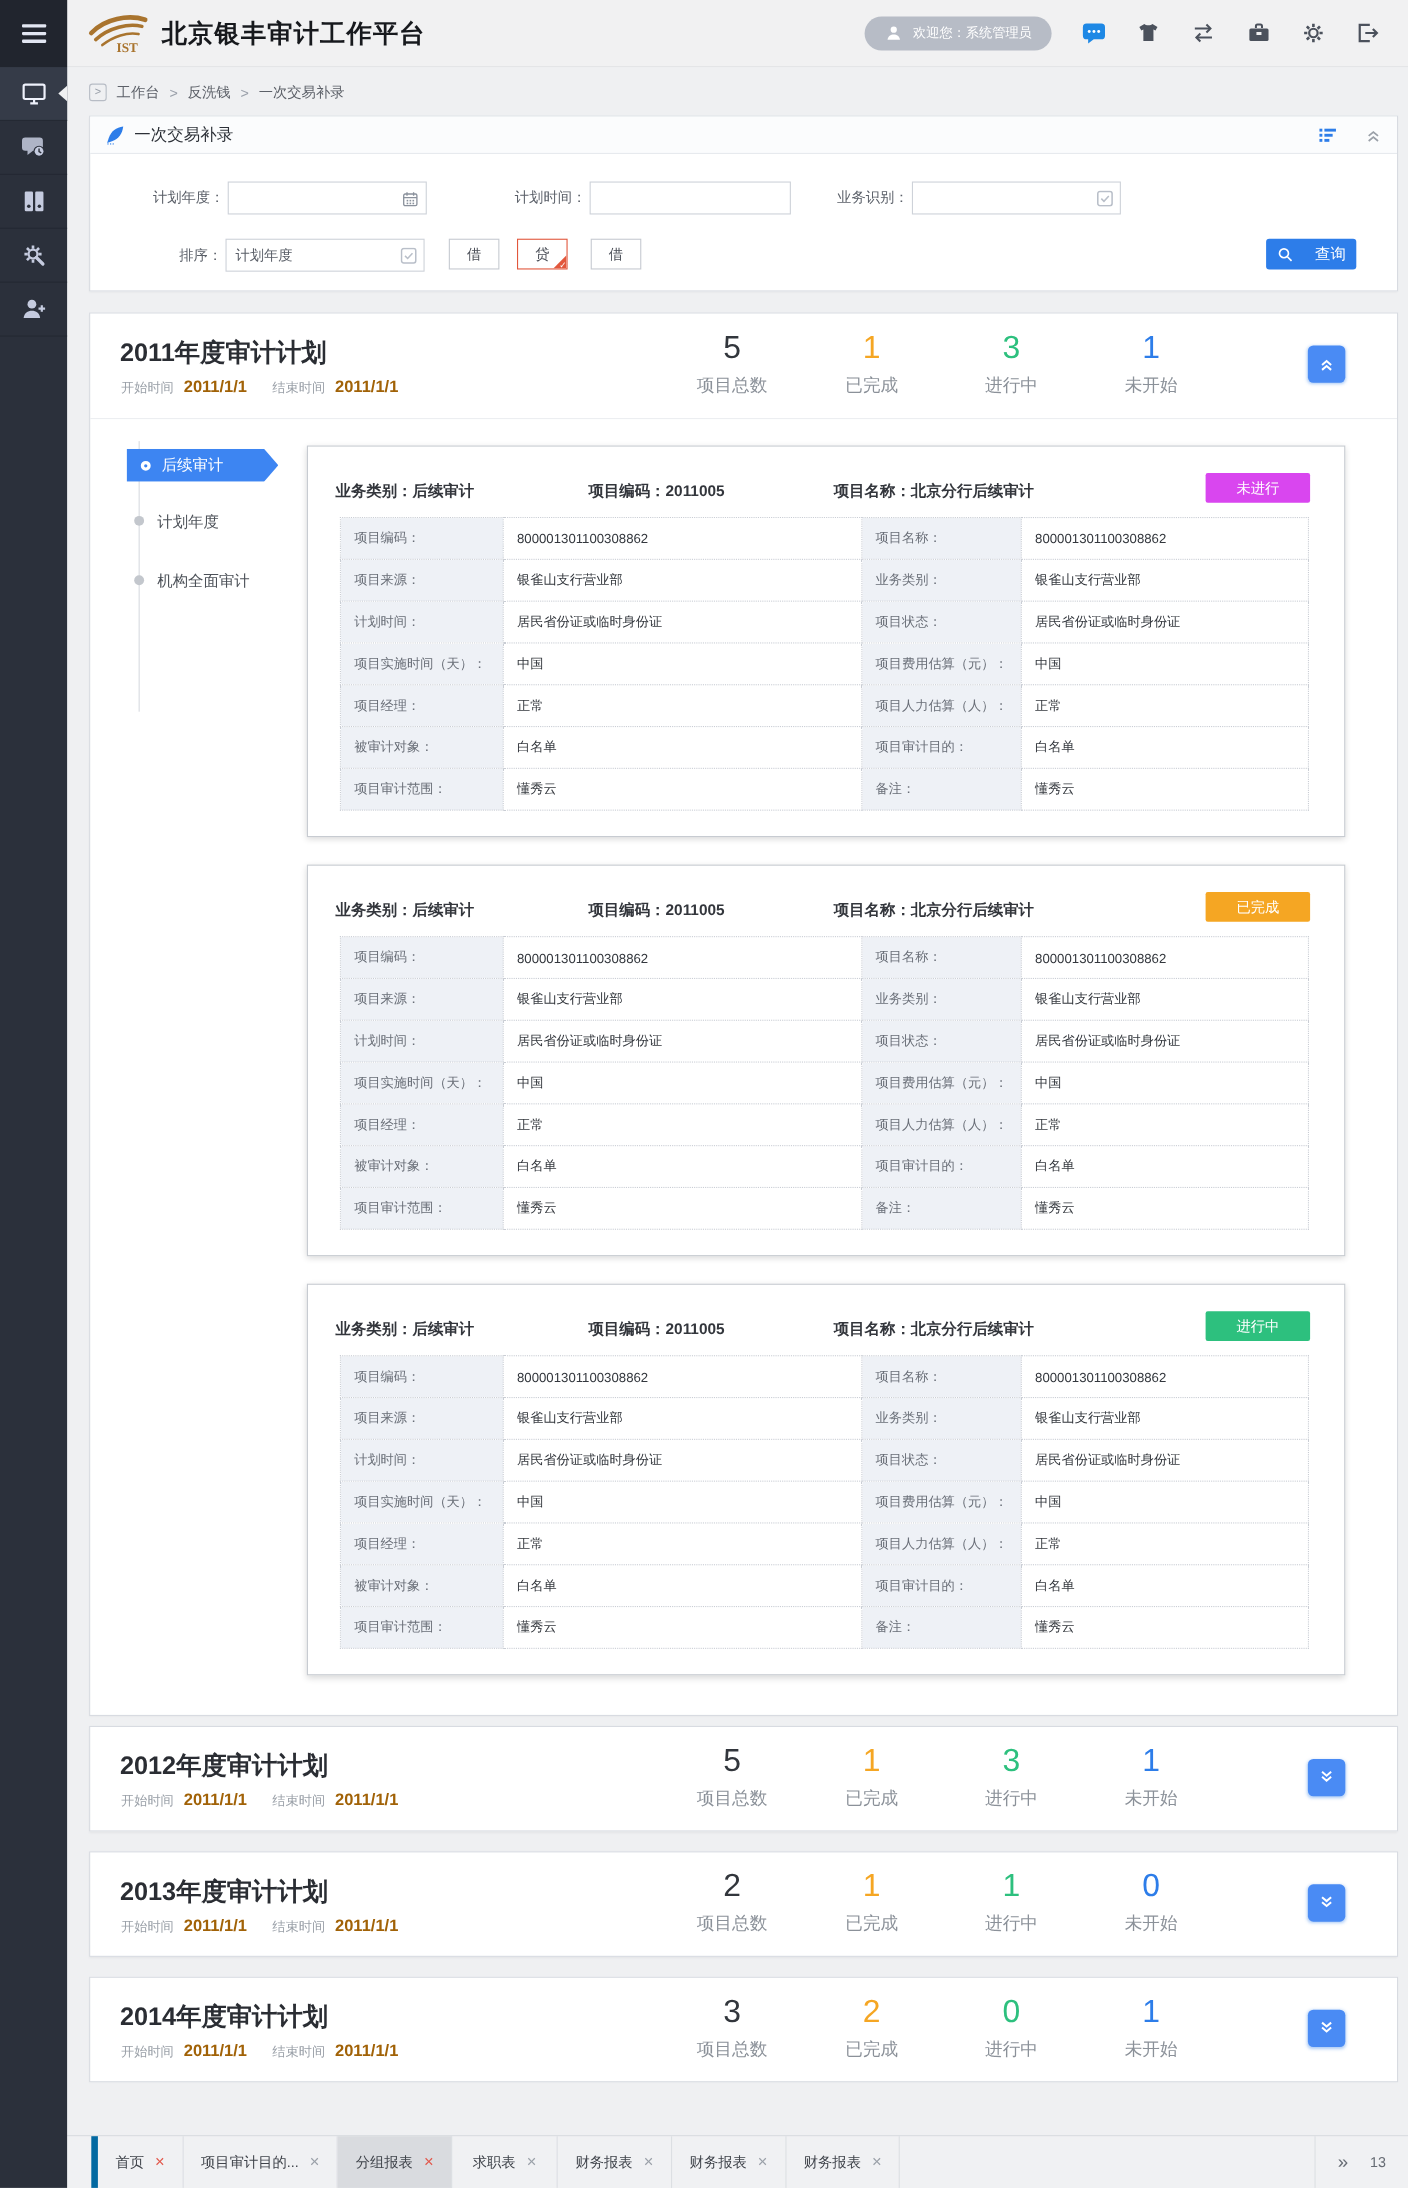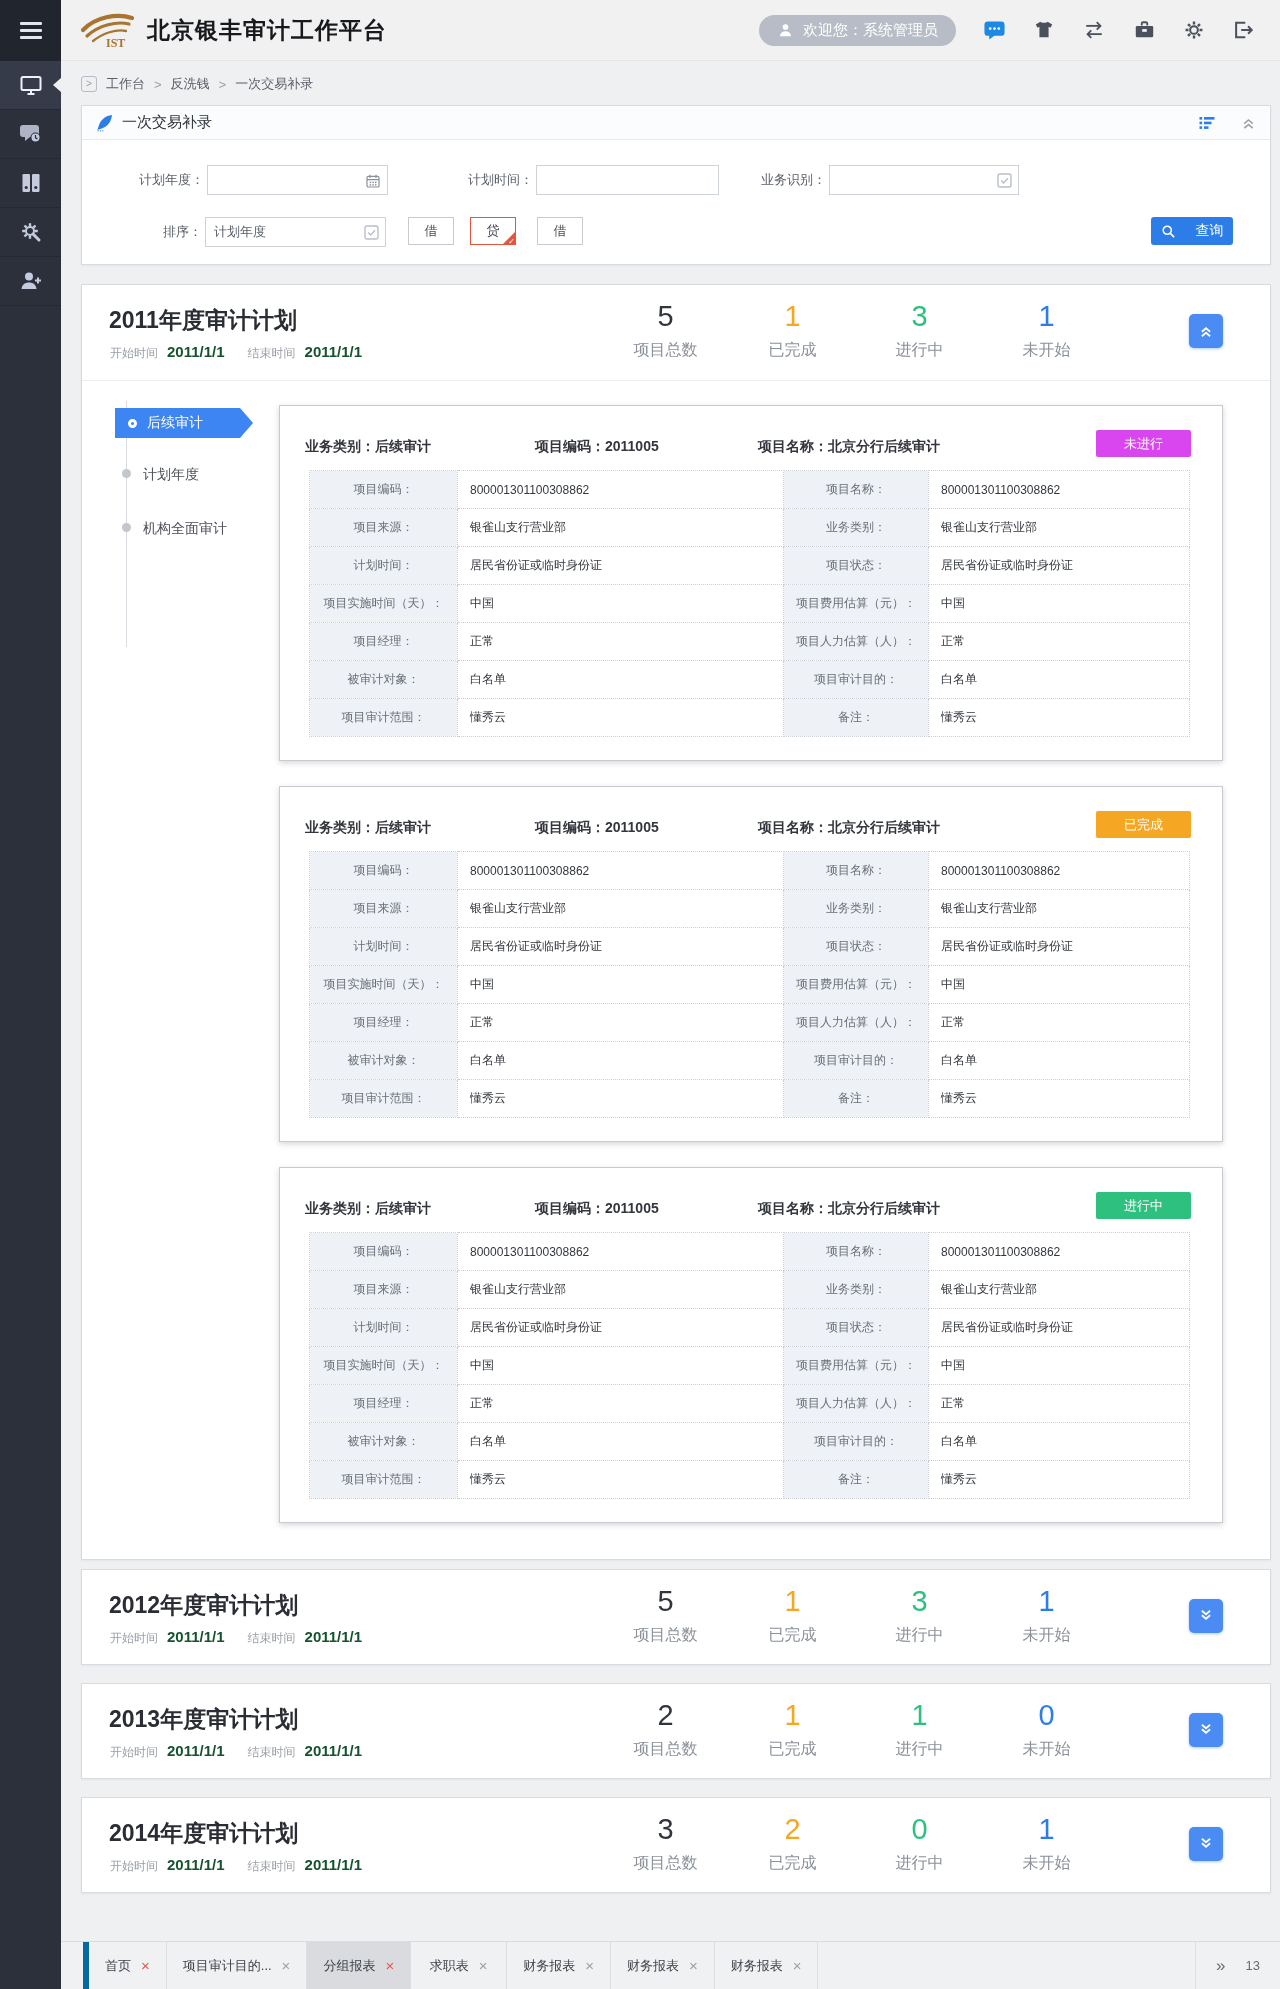--- a/index.html
+++ b/index.html
@@ -13,21 +13,21 @@
   .burger i{display:block;width:22px;height:3px;background:#e2e6f2;border-radius:1px}
   .side-item{height:49px;display:flex;align-items:center;justify-content:center;border-bottom:1px solid #242933;color:#c5cbdf;position:relative;cursor:pointer}
   .side-item.active{background:#353b48;color:#eef1fb}
   .side-item.active::after{content:"";position:absolute;right:0;top:50%;margin-top:-7px;border-top:7px solid transparent;border-bottom:7px solid transparent;border-right:8px solid #eff0f2}
 
   
   .header{position:absolute;left:61px;top:0;width:1219px;height:61px;background:#f1f1f2;border-bottom:1px solid #e4e5e7;display:flex;align-items:center;z-index:5}
   .logo{margin-left:16px}
   .app-title{margin-left:10px;font-size:23px;font-weight:700;color:#17191d;letter-spacing:1px}
   .header-right{margin-left:auto;display:flex;align-items:center;gap:27px;padding-right:26px}
-  .welcome-pill{height:31px;background:#b7bcc6;border-radius:16px;color:#fff;font-size:15px;display:flex;align-items:center;gap:9px;padding:0 18px;cursor:pointer}
+  .welcome-pill{height:31px;background:#b7bcc6;border-radius:16px;color:#fff;font-size:12px;display:flex;align-items:center;gap:9px;padding:0 18px;cursor:pointer}
   .hicon{cursor:pointer}
 
   
   .breadcrumb{position:absolute;left:81px;top:72px;height:24px;display:flex;align-items:center;gap:9px;font-size:13px;color:#5c6068;z-index:2}
   .crumb-box{width:16px;height:16px;border:1px solid #b7bcc5;border-radius:3px;color:#9aa0aa;font-size:10px;line-height:14px;text-align:center}
   .crumb-sep{color:#9aa0aa}
   .crumb{cursor:pointer}
 
   
   .panel{position:absolute;left:81px;width:1190px;background:#fff;border:1px solid #d8dbe1;box-shadow:0 1px 2px rgba(0,0,0,.05)}
@@ -47,21 +47,21 @@
   .mini-btn.credit{border-color:#e2573c;overflow:hidden}
   .mini-btn.credit::after{content:"";position:absolute;right:0;bottom:0;border-left:12px solid transparent;border-bottom:12px solid #e2573c}
   .mini-btn.credit::before{content:"✓";position:absolute;right:0;bottom:-2px;font-size:8px;color:#fff;z-index:1}
   .search-btn{position:absolute;left:1069px;top:77px;width:82px;height:28px;background:#2d7de9;border:0;border-radius:3px;color:#fff;font-size:14px;display:flex;align-items:center;justify-content:center;gap:20px;cursor:pointer}
 
   
   .plan-head{position:relative;height:96px}
   .plan-title{position:absolute;left:27px;top:20px;font-size:23px;color:#2a2d33}
   .plan-dates{position:absolute;left:28px;top:58px;display:flex;align-items:baseline;gap:9px;white-space:nowrap}
   .d-label{font-size:12px;color:#9aa0a8}
-  .d-value{font-size:15px;font-weight:700;color:#14532d;margin-right:14px}
+  .d-value{font-size:15px;font-weight:700;color:#a16207;margin-right:14px}
   .plan-stats{position:absolute;left:520px;top:14px;display:flex}
   .stat{width:127px;text-align:center}
   .stat b{display:block;font-size:29px;font-weight:500;line-height:34px}
   .stat span{display:block;margin-top:7px;font-size:16px;color:#8b9199}
   .plan-toggle{position:absolute;left:1107px;top:29px;width:34px;height:34px;background:#4a8bf4;border:0;border-radius:5px;display:flex;align-items:center;justify-content:center;cursor:pointer;box-shadow:0 1px 3px rgba(45,125,233,.4)}
   #plan-2011{top:284px;height:1276px}
   #plan-2011 .plan-head{border-bottom:1px solid #eceef1}
   #plan-2012{top:1569px;height:96px}
   #plan-2013{top:1683px;height:96px}
   #plan-2014{top:1797px;height:96px}
@@ -75,21 +75,21 @@
 
   
   .cards{position:absolute;left:197px;top:120px;width:944px;display:flex;flex-direction:column;gap:25px}
   .pcard{width:944px;height:356px;background:#fff;border:1px solid #c7cbd1;box-shadow:0 2px 6px rgba(0,0,0,.16);position:relative}
   .pc-cat{position:absolute;left:25px;top:32px;font-size:14px;font-weight:700;color:#33363c}
   .pc-code{position:absolute;left:255px;top:32px;font-size:14px;font-weight:700;color:#33363c}
   .pc-name{position:absolute;left:478px;top:32px;font-size:14px;font-weight:700;color:#33363c}
   .badge{position:absolute;right:31px;top:24px;width:95px;height:27px;border-radius:2px;color:#fff;font-size:13px;display:flex;align-items:center;justify-content:center}
   .ptable{position:absolute;left:29px;top:64px;border-collapse:collapse;table-layout:fixed;width:880px}
   .ptable td{border:1px dotted #c9cdd4;height:38px;font-size:12px;padding:0 12px;overflow:hidden;white-space:nowrap}
-  .ptable td.lbl{background:#eef1f6;color:#696e77;text-align:center}
+  .ptable td.lbl{background:#eef1f6;color:#696e77;text-align:left}
   .ptable td.val{color:#33373d}
 
   
   .timeline{position:absolute;left:1146px;top:246px;width:36px;height:310px}
   .tl-line{position:absolute;left:17px;top:30px;width:1px;height:272px;background:#dcdfe3}
   .tl-item{position:absolute;left:0;width:35px;height:35px;border-radius:50%;background:#d6d9dd;color:#7e848d;font-size:12px;display:flex;align-items:center;justify-content:center;cursor:pointer;z-index:1}
   .tl-item.active{background:#2d7de9;color:#fff}
 
   
   .bottom-bar{position:absolute;left:61px;top:1941px;width:1219px;height:48px;background:#f0f1f3;border-top:1px solid #d9dce0;display:flex;align-items:stretch;padding-left:22px;z-index:5}

